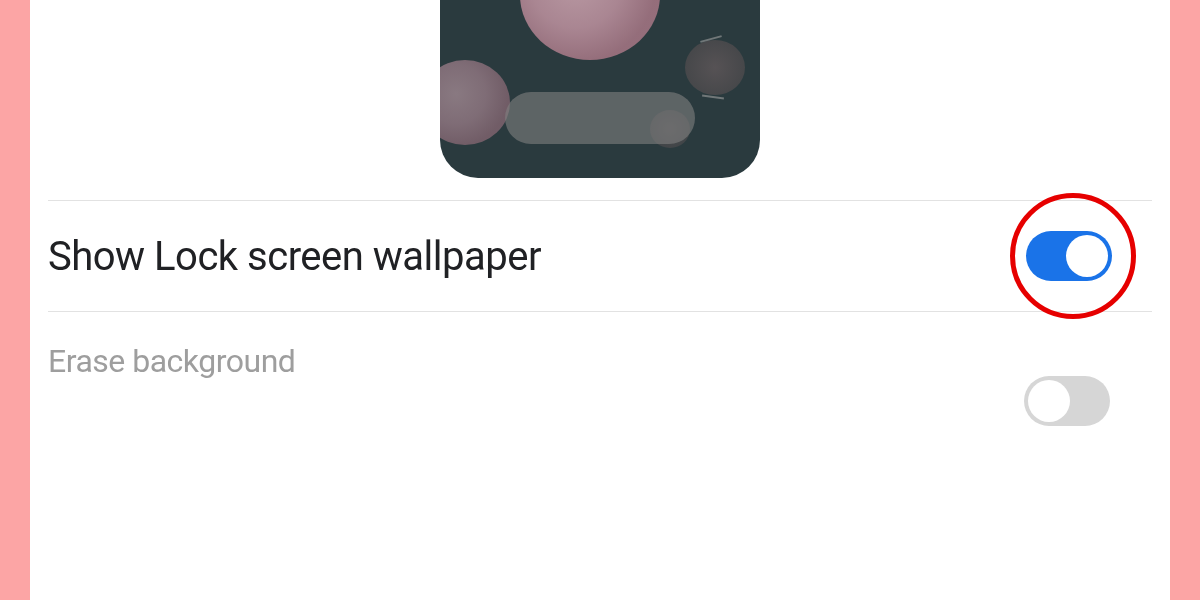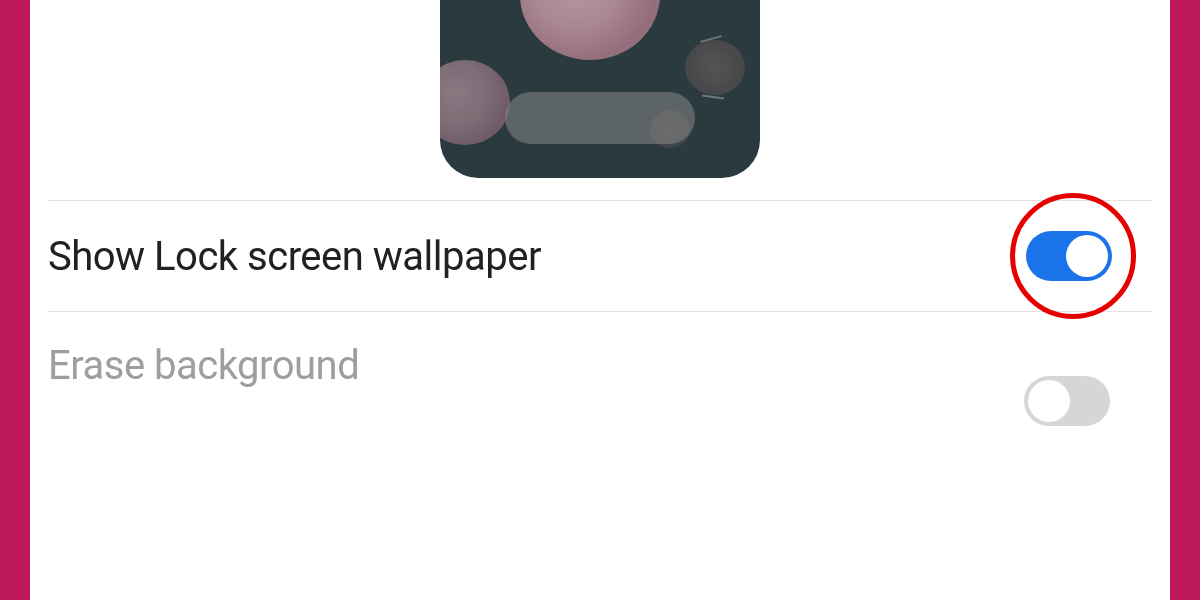--- a/index.html
+++ b/index.html
@@ -12,21 +12,21 @@
       background: #f1f1f1;
       width: 1200px;
       height: 600px;
       overflow: hidden;
       display: flex;
       justify-content: center;
     }
     .outer {
       width: 1200px;
       height: 600px;
-      background: #be185d;
+      background: #fca5a5;
       padding: 0 8px;
       display: flex;
       justify-content: center;
     }
     .card {
       width: 1140px;
       background: #ffffff;
       height: 100%;
       position: relative;
     }
@@ -96,21 +96,21 @@
     .row2 {
       padding: 30px 58px 0 18px;
       display: flex;
       align-items: flex-start;
       justify-content: space-between;
     }
     .row2-text {
       max-width: 800px;
     }
     .row2-title {
-      font-size: 40px;
+      font-size: 32px;
       color: #9e9e9e;
       font-weight: 400;
       letter-spacing: -0.5px;
       margin-bottom: 6px;
     }
     .row2-desc {
       font-size: 32px;
       color: #b0b0b0;
       font-weight: 400;
       line-height: 1.35;

